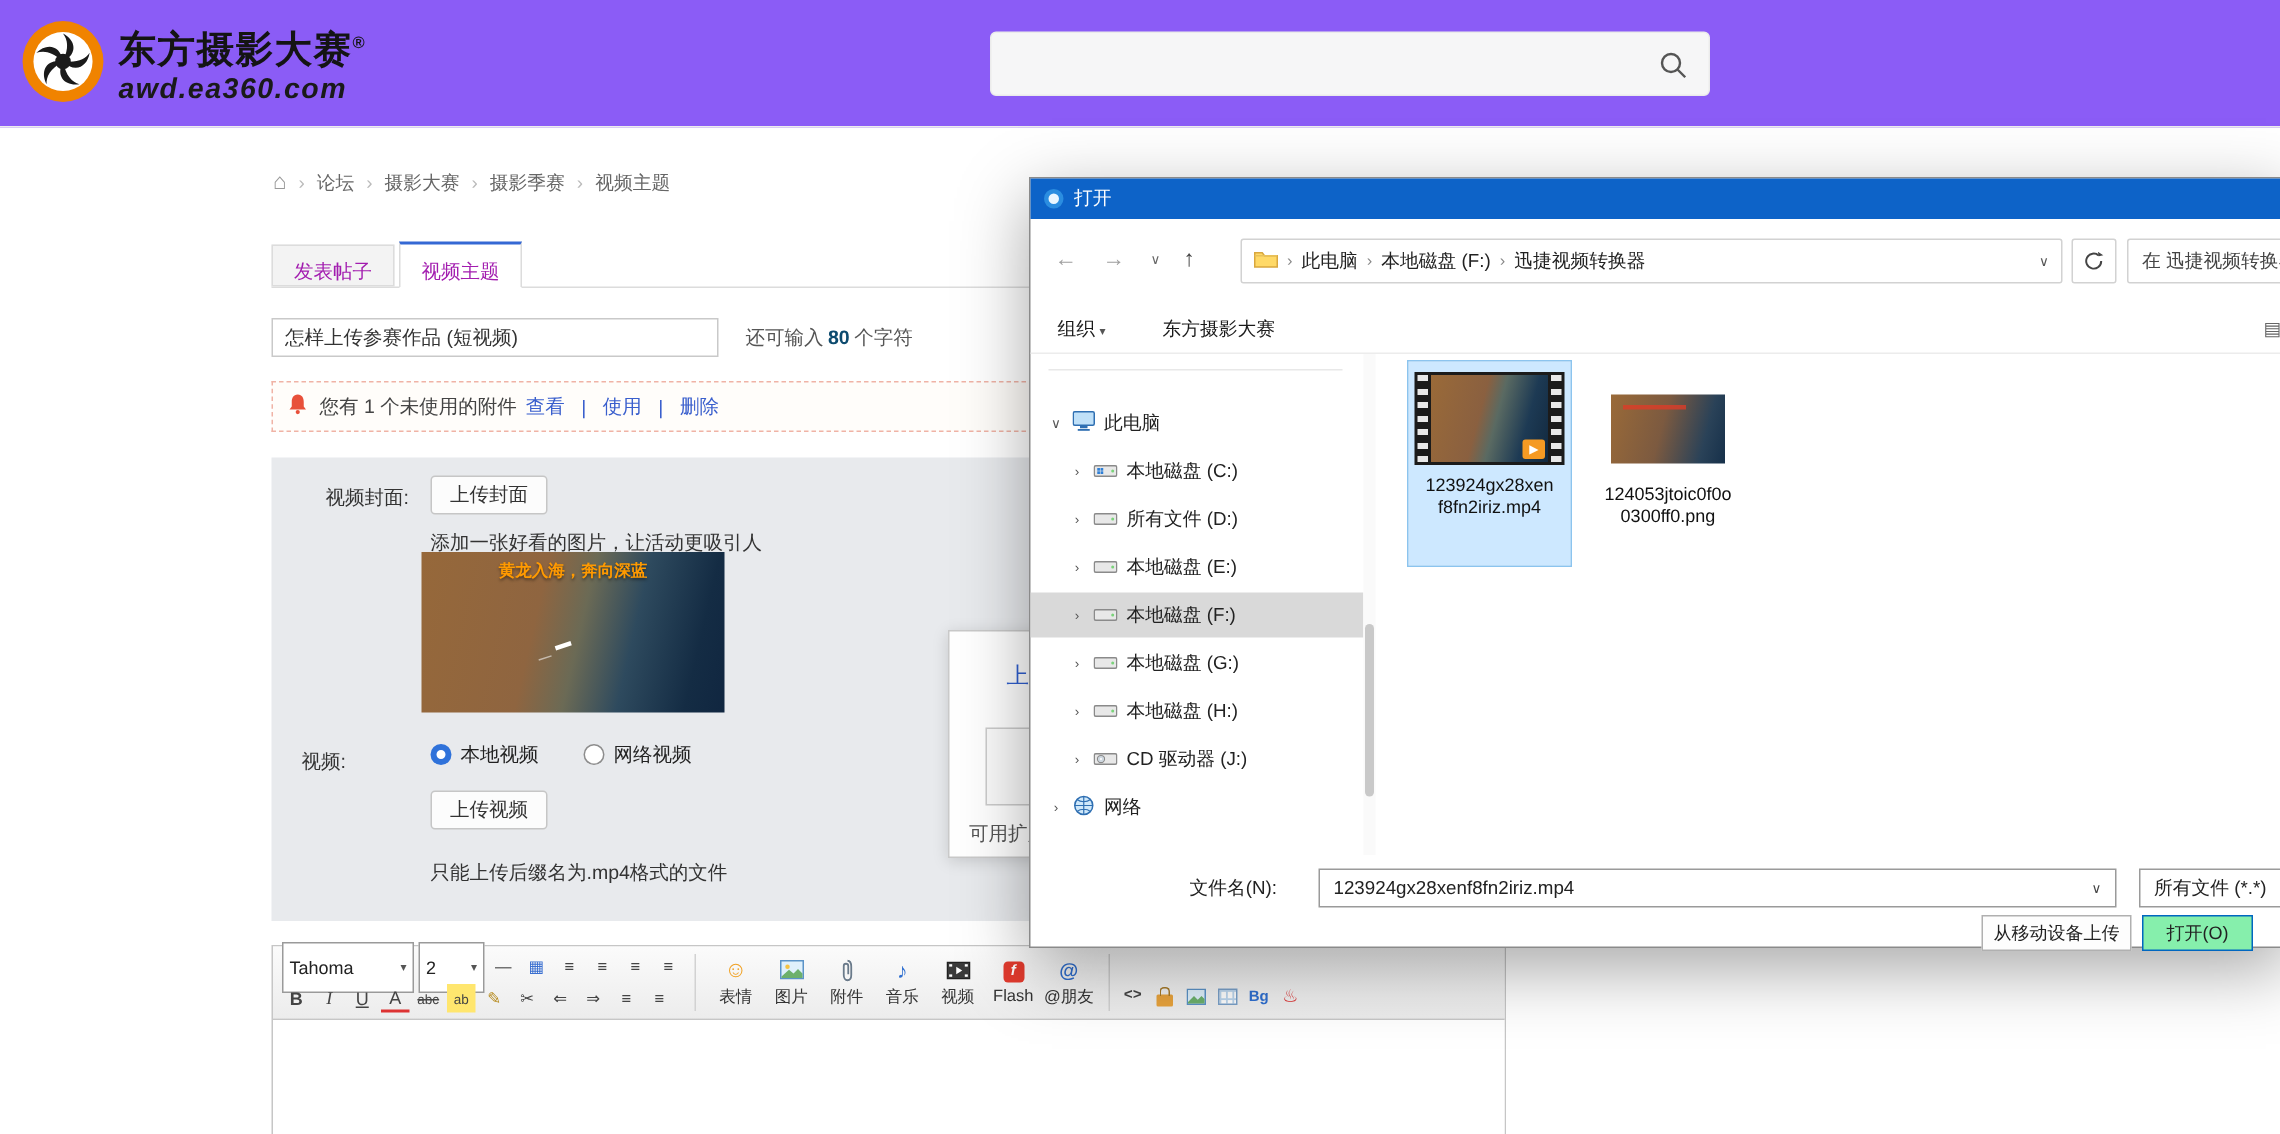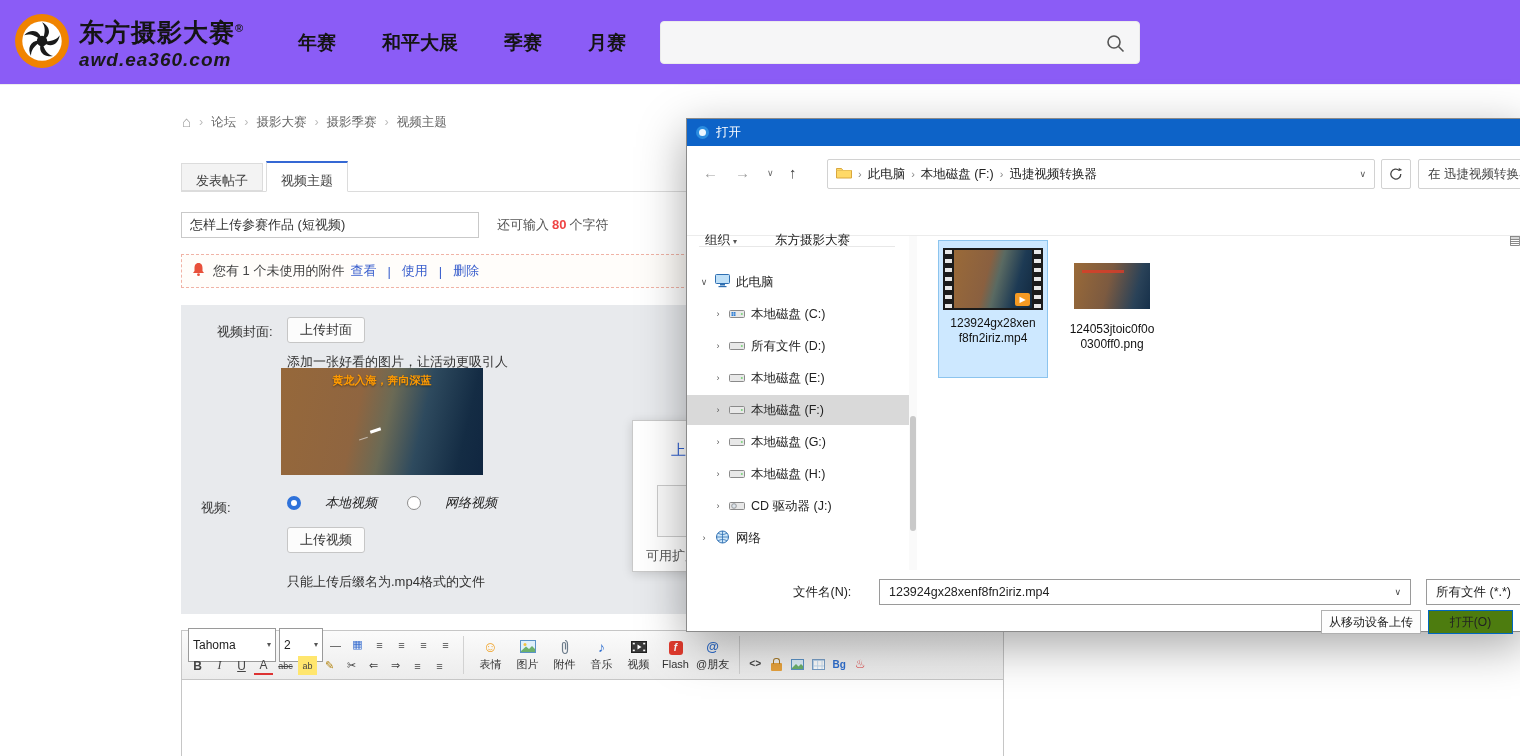--- a/index.html
+++ b/index.html
@@ -21,48 +21,48 @@
   .search-ic { position:absolute; right:14px; top:12px; }
 
   
   #breadcrumb { position:absolute; left:182px; top:112px; height:20px; display:flex; align-items:center; gap:8px; font-size:12.5px; color:#666; }
   #breadcrumb .sep { color:#bbb; }
   #breadcrumb .bc-link { cursor:pointer; }
   .home-ic { font-size:15px; color:#999; line-height:14px; }
 
   
   #tabs { position:absolute; left:181px; top:161px; width:823px; height:31px; display:flex; align-items:flex-end; border-bottom:1px solid #dcdcdc; }
-  .tab { height:28px; line-height:26px; padding:4px 14px; font-size:13px; color:#404040; background:#f3f3f3; border:1px solid #dcdcdc; margin-right:3px; cursor:pointer; }
+  .tab { height:28px; line-height:26px; padding:4px 14px; font-size:13px; color:#a21caf; background:#f3f3f3; border:1px solid #dcdcdc; margin-right:3px; cursor:pointer; }
   .tab.active { height:31px; line-height:27px; background:#fff; border-top:2px solid #3568d4; border-bottom:1px solid #fff; margin-bottom:-1px; }
 
   
   #title-row { position:absolute; left:181px; top:212px; display:flex; align-items:center; gap:18px; }
   #title-input { width:298px; height:26px; border:1px solid #c9c9c9; font-size:13px; padding:0 8px; color:#333; font-family:inherit; outline:none; }
   .remain { font-size:13px; color:#555; }
-  .remain b { color:#ef4444; margin:0 3px; }
+  .remain b { color:#0c4a6e; margin:0 3px; }
 
   
   #alert { position:absolute; left:181px; top:254px; width:823px; height:34px; border:1px dashed #f0b3a6; background:#fffdfa; display:flex; align-items:center; gap:6px; padding:0 10px; font-size:13px; color:#444; }
   #alert .lnk { color:#3a5fcd; cursor:pointer; }
   #alert .pp { color:#3a5fcd; margin:0 5px; }
   #alert .notice { margin-left:2px; }
 
   
   #panel { position:absolute; left:181px; top:305px; width:823px; height:309px; background:#e8eaed; }
   .p-abs { position:absolute; font-size:13px; color:#333; }
   .pg-btn { background:#fcfcfc; border:1px solid #c6c6c6; border-radius:3px; font-size:13px; padding:3px 12px; color:#333; cursor:pointer; font-family:inherit; }
   #cover-thumb { position:absolute; left:100px; top:63px; width:202px; height:107px;
     background:linear-gradient(103deg,#96683a 0%,#8f6540 38%,#6b6a55 52%,#2e4a5e 68%,#142c44 88%,#102640 100%); }
   #cover-thumb .cap { position:absolute; left:0; right:0; top:5px; text-align:center; font-size:11px; font-weight:bold; color:#ff9a00; text-shadow:0 1px 2px rgba(0,0,0,.45); }
   #cover-thumb .boat { position:absolute; left:44%; top:57%; width:11px; height:3px; background:#fff; transform:rotate(-18deg); box-shadow:-14px 4px 0 -1px rgba(255,255,255,.55); }
   .radio { width:14px; height:14px; border-radius:50%; background:#fff; display:inline-block; }
   .radio.on { border:4px solid #2f72da; }
   .radio.off { border:1px solid #8d8d8d; }
   .radio-row { display:flex; align-items:center; gap:30px; }
-  .radio-row label { display:flex; align-items:center; gap:24px; font-size:13px; cursor:pointer;font-style:italic; }
+  .radio-row label { display:flex; align-items:center; gap:6px; font-size:13px; cursor:pointer; }
 
   
   #behind-popup { position:absolute; left:632px; top:420px; width:232px; height:152px; background:#fff; border:1px solid #c9c9c9; box-shadow:0 2px 10px rgba(0,0,0,.15); z-index:5; }
   #behind-popup .bp-link { position:absolute; left:38px; top:20px; color:#2f5fd0; font-size:15px; cursor:pointer; }
   #behind-popup .bp-box { position:absolute; left:24px; top:64px; width:140px; height:52px; border:1px solid #ccc; background:#fafafa; }
   #behind-popup .bp-hint { position:absolute; left:13px; top:126px; font-size:13px; color:#555; }
 
   
   #editor { position:absolute; left:181px; top:630px; width:823px; height:132px; border:1px solid #c6c6c6; background:#fff; }
   #toolbar { height:49px; background:linear-gradient(#fbfbfb,#ececec); border-bottom:1px solid #c6c6c6; display:flex; align-items:stretch; gap:7px; padding:3px 6px; }
@@ -105,21 +105,21 @@
   .nv { position:absolute; top:18px; font-size:15px; color:#444; cursor:pointer; }
   .nv.dis { color:#9f9f9f; }
   .addr { position:absolute; left:140px; top:13px; width:548px; height:30px; border:1px solid #d2d2d2; border-radius:2px; display:flex; align-items:center; gap:6px; padding:0 8px; }
   .addr .asep { color:#888; font-size:11px; }
   .addr .crumb { color:#222; cursor:pointer; white-space:nowrap; }
   .addr .spacer { flex:1; }
   .addr .adrop { font-size:9px; color:#555; cursor:pointer; }
   .refresh-btn { position:absolute; left:694px; top:13px; width:30px; height:30px; border:1px solid #d2d2d2; border-radius:2px; display:flex; align-items:center; justify-content:center; cursor:pointer; }
   .dsearch { position:absolute; left:731px; top:13px; width:180px; height:30px; border:1px solid #d2d2d2; border-radius:2px; display:flex; align-items:center; padding:0 9px; color:#444; white-space:nowrap; overflow:hidden; }
   #dlg-tools { position:relative; height:34px; border-bottom:1px solid #ececec; font-size:12.5px; }
-  #dlg-tools .tcmd { position:absolute; top:9px; cursor:pointer; color:#1a1a1a;margin-top:21px; }
+  #dlg-tools .tcmd { position:absolute; top:9px; cursor:pointer; color:#1a1a1a; }
   #dlg-tools .tdrop { font-size:8px; color:#555; margin-left:3px; }
   #dlg-body { position:relative; height:334px; }
   .tree { position:absolute; left:0; top:0; width:222px; height:334px; overflow:hidden; }
   .tdiv { position:absolute; left:12px; top:10px; width:196px; border-top:1px solid #e8e8e8; }
   .trow { position:absolute; left:0; width:222px; height:30px; display:flex; align-items:center; gap:6px; cursor:pointer; }
   .trow.lv0 { padding-left:12px; }
   .trow.lv1 { padding-left:26px; }
   .trow.selected { background:#d9d9d9; }
   .trow .chev { width:10px; text-align:center; font-size:9px; color:#555; }
   .trow .tlabel { white-space:nowrap; }
@@ -135,21 +135,21 @@
   .film .pic { position:absolute; left:11px; right:11px; top:2px; bottom:2px; background:linear-gradient(105deg,#9a6a38 0%,#8a6040 42%,#5a6a62 55%,#1d3a54 78%,#12293f 100%); }
   .playbadge { position:absolute; right:13px; bottom:4px; width:15px; height:13px; background:#f59a23; border-radius:2px; color:#fff; font-size:8px; line-height:13px; text-align:center; z-index:2; }
   .png-thumb { width:76px; height:46px; margin-top:22px; position:relative; background:linear-gradient(105deg,#9a6a38 0%,#7c5a40 45%,#2a4258 80%,#16304a 100%); }
   .png-thumb::after { content:""; position:absolute; left:8px; top:7px; width:42px; height:3px; background:rgba(220,60,40,.8); }
   #dlg-foot { position:relative; height:63px; }
   .fn-label { position:absolute; left:106px; top:14px; }
   .fn-combo { position:absolute; left:192px; top:9px; width:532px; height:26px; border:1px solid #9a9a9a; display:flex; align-items:center; justify-content:space-between; padding:0 9px; cursor:pointer; background:#fff; }
   .ft-combo { position:absolute; left:739px; top:9px; width:170px; height:26px; border:1px solid #9a9a9a; display:flex; align-items:center; gap:10px; padding:0 9px; cursor:pointer; background:#fff; }
   .combo-chev { font-size:9px; color:#444; }
   .btn-mobile { position:absolute; left:634px; top:40px; height:24px; padding:0 7px; border:1px solid #b0b0b0; background:#fdfdfd; font-size:12px; line-height:22px; cursor:pointer; }
-  .btn-open { position:absolute; left:741px; top:40px; width:85px; height:24px; border:1px solid #0067c0; background:#4d7c0f; font-size:12px; display:flex; align-items:center; justify-content:center; cursor:pointer; }
+  .btn-open { position:absolute; left:741px; top:40px; width:74px; height:24px; border:1px solid #0067c0; background:#86efac; font-size:12px; display:flex; align-items:center; justify-content:center; cursor:pointer; }
 </style>
 </head>
 <body>
 
 <div id="page">
 
   <div id="header">
     <div class="logo">
       <span>
         <svg width="56" height="56" viewBox="0 0 54 54">
@@ -163,26 +163,20 @@
             <path d="M27 9 C35 13 37 22 27 27 C31 18 30 13 27 9 Z" transform="rotate(288 27 27)"></path>
           </g>
           <circle cx="27" cy="27" r="5" fill="#1a1a1a"></circle>
         </svg>
       </span>
       <span class="logo-text">
         <span class="lt1"><span>东方摄影大赛</span><sup>®</sup></span><br>
         <span class="lt2">awd.ea360.com</span>
       </span>
     </div>
-    <div id="main-nav">
-      <span class="nav-item">年赛</span>
-      <span class="nav-item">和平大展</span>
-      <span class="nav-item">季赛</span>
-      <span class="nav-item">月赛</span>
-    </div>
     <div id="search-bar">
       <span class="search-ic">
         <svg width="19" height="19">
             <circle cx="8" cy="8" r="6" fill="none" stroke="#555" stroke-width="1.6"></circle>
             <path d="M12.5 12.5 L17.5 17.5" stroke="#555" stroke-width="1.6"></path>
           </svg>
       </span>
     </div>
   </div>
 

